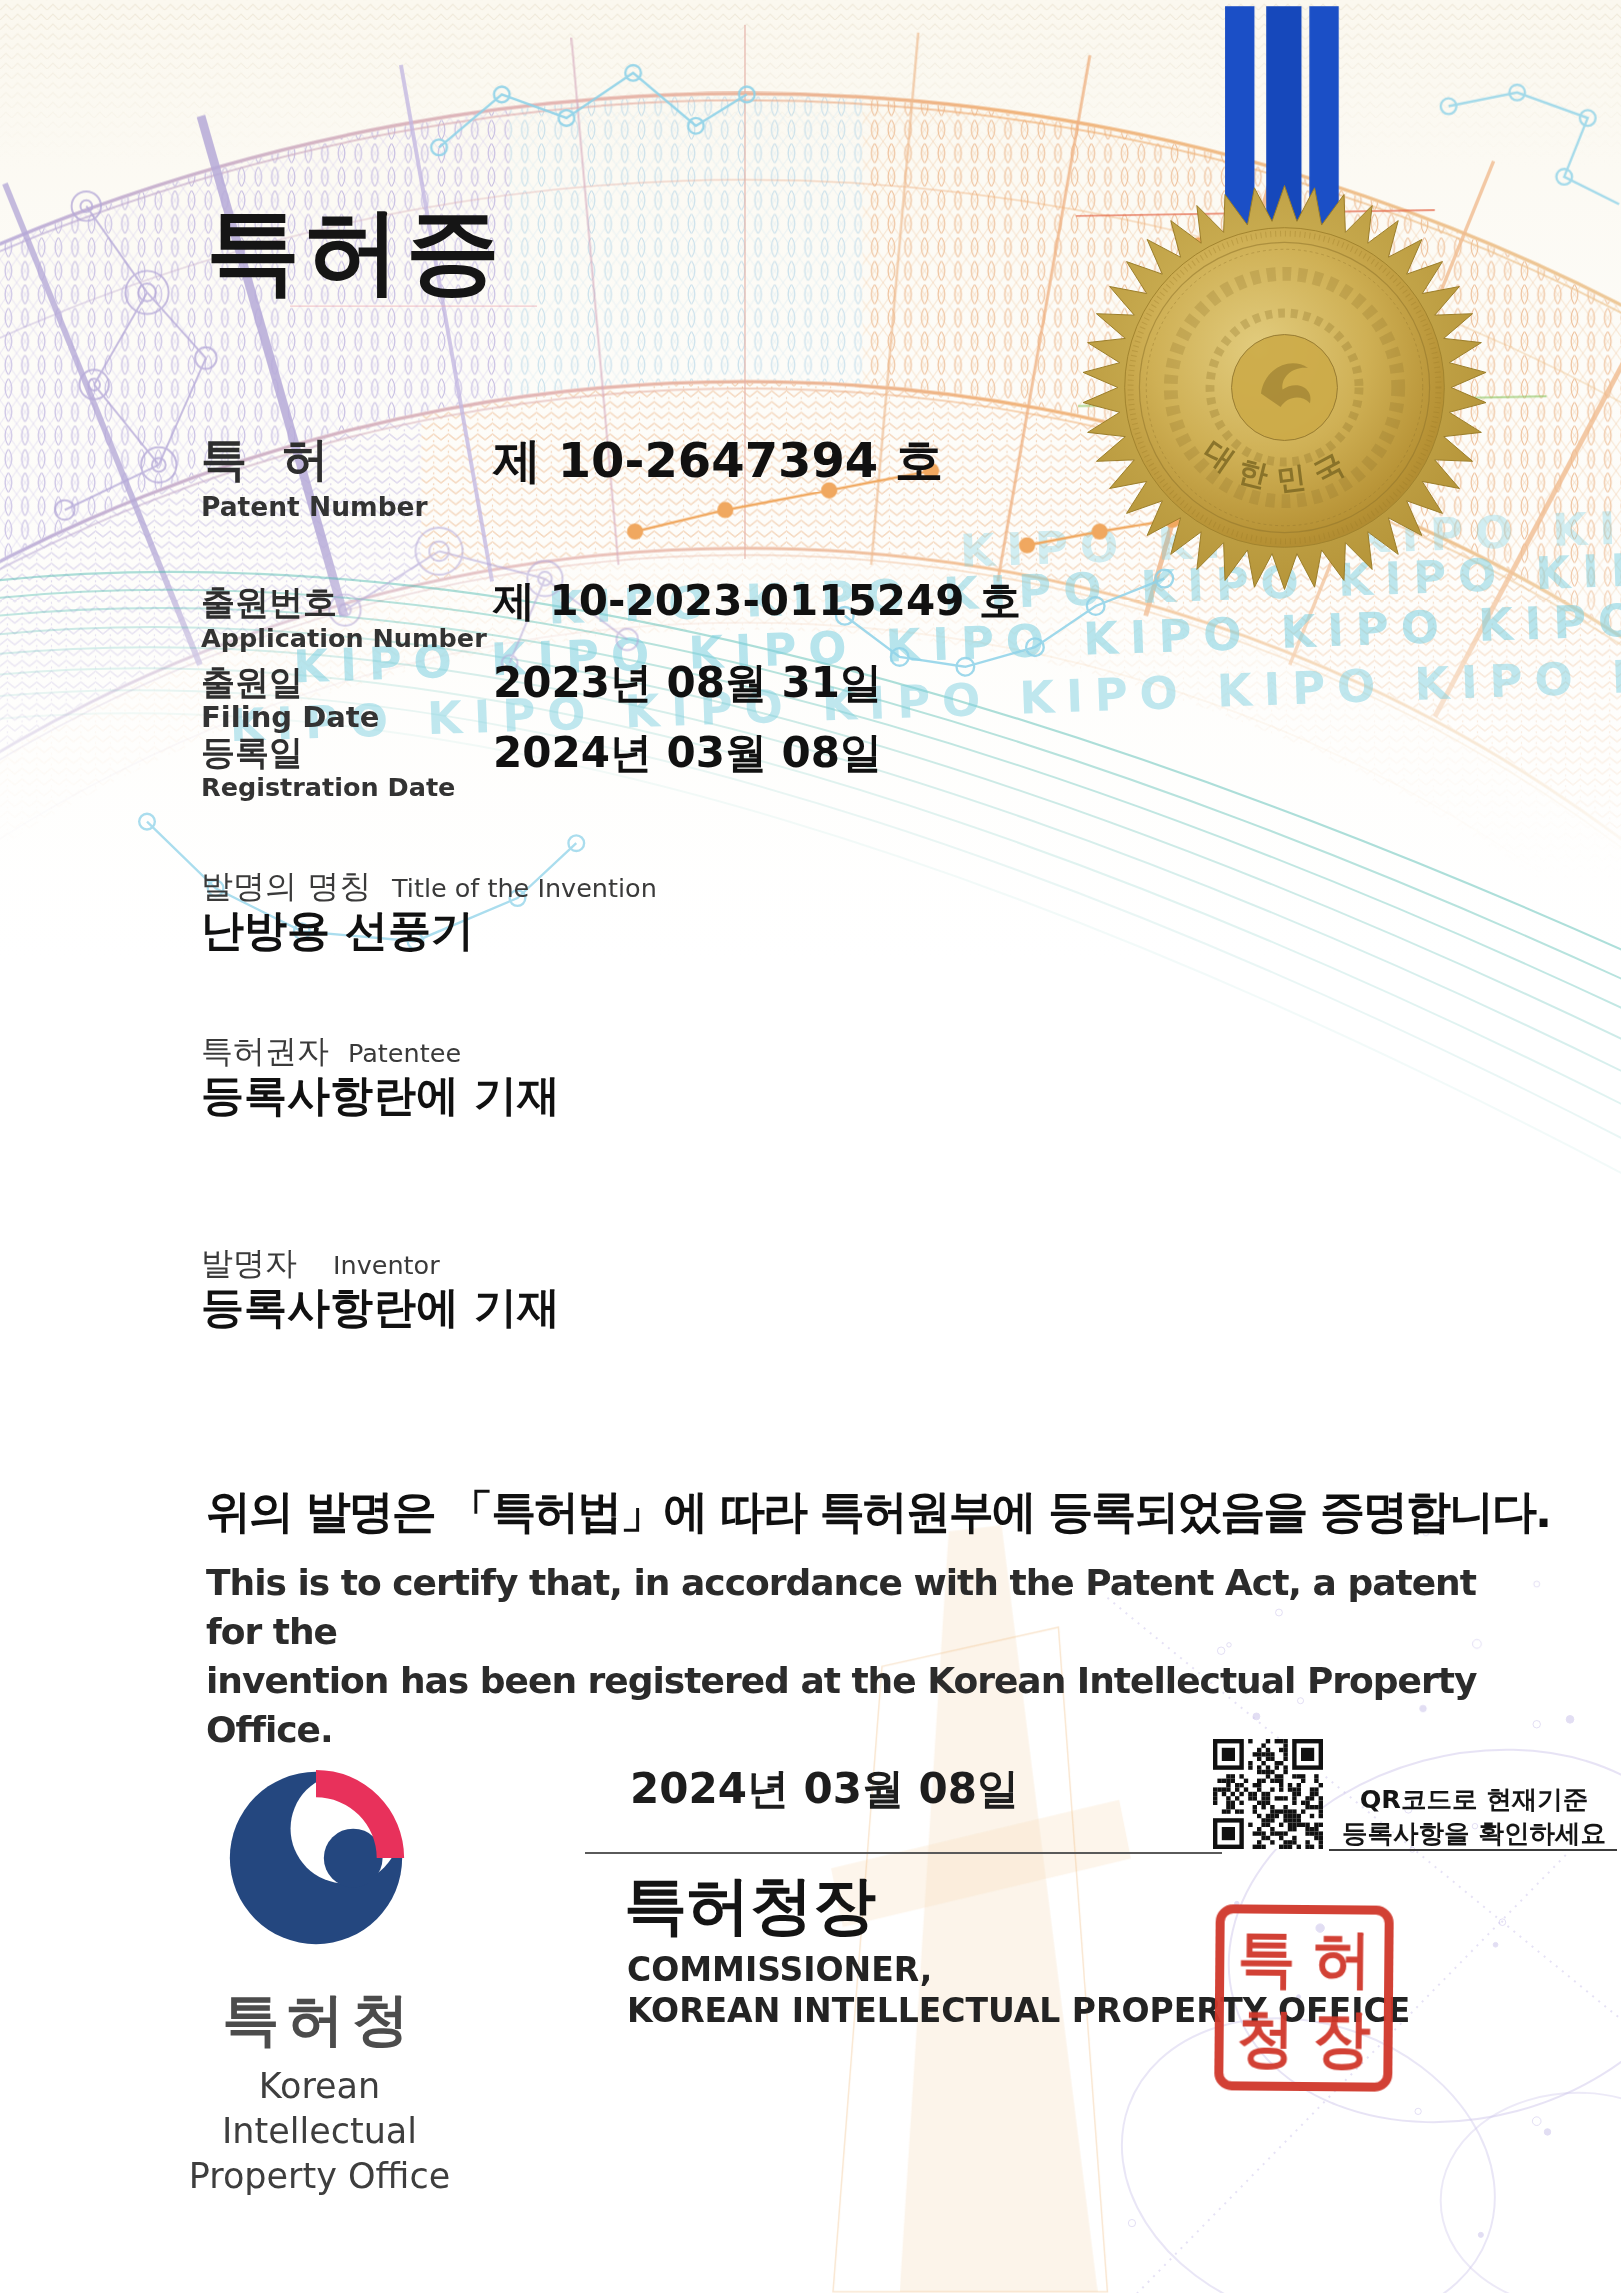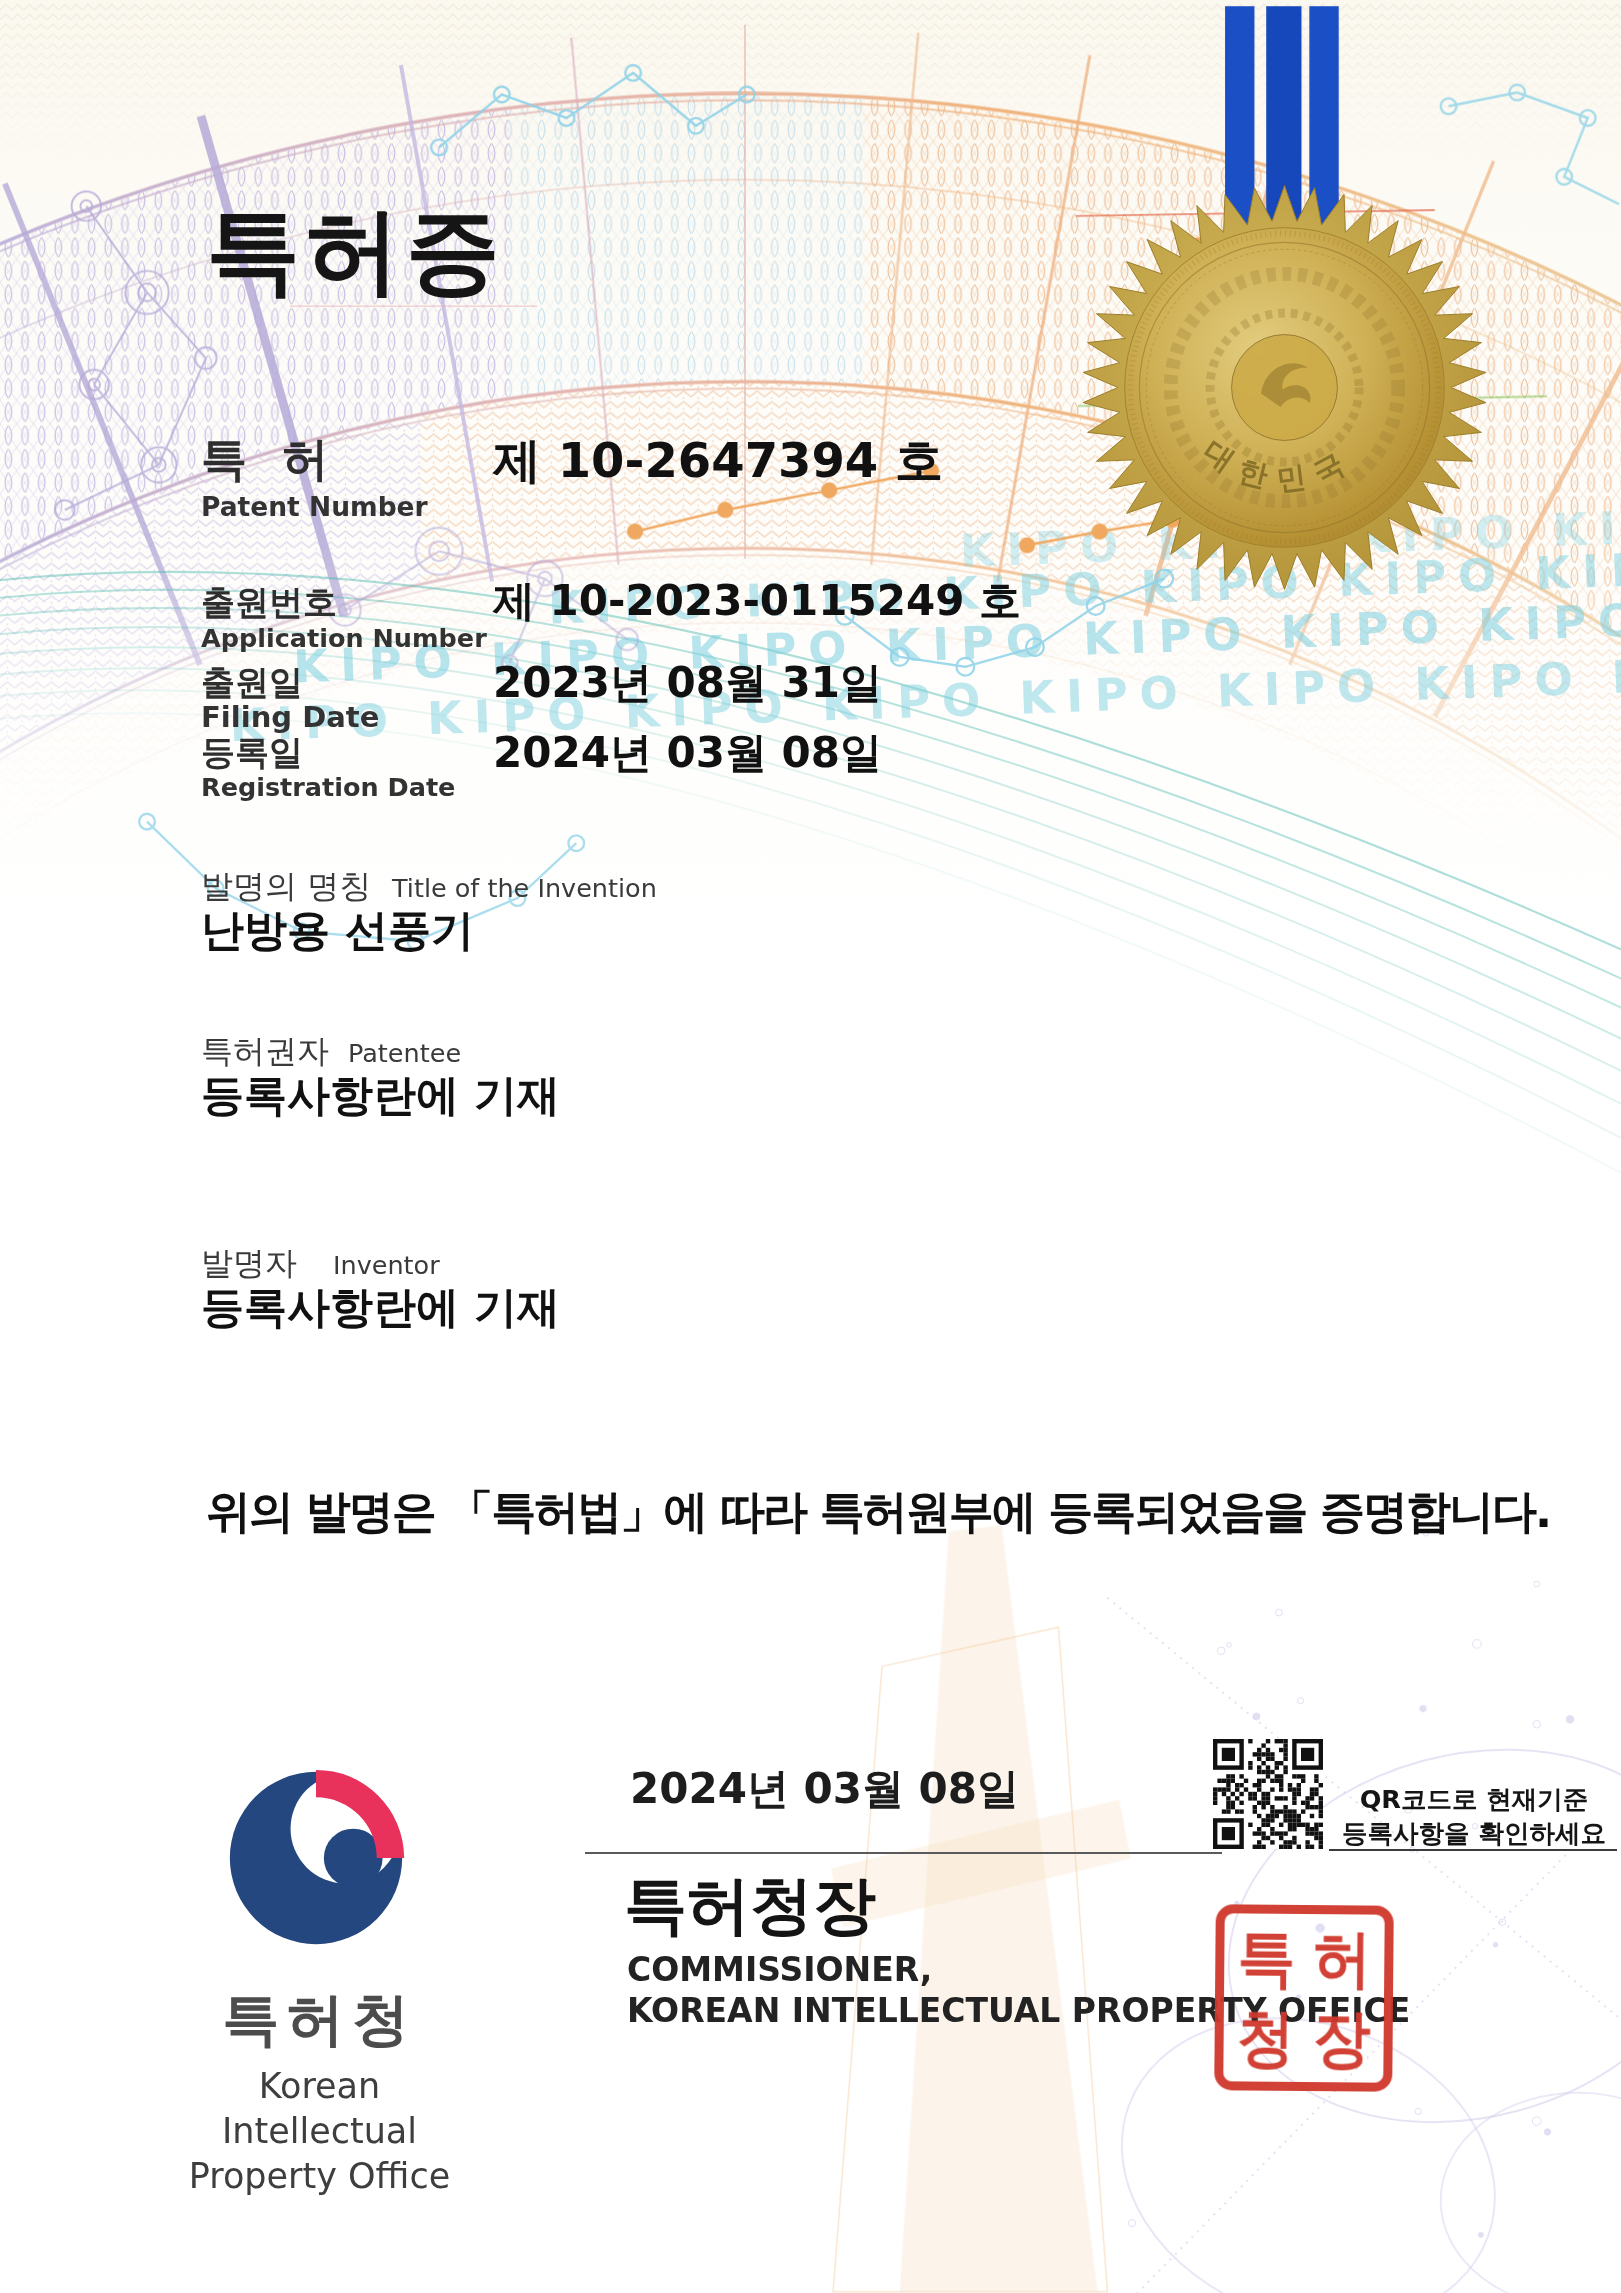--- a/index.html
+++ b/index.html
@@ -390,20 +390,22 @@
   <div class="abs pat-ko nowrap">특허권자</div>
   <div class="abs pat-en nowrap">Patentee</div>
   <div class="abs pat-v val">등록사항란에 기재</div>
 
   <div class="abs invr-ko nowrap">발명자</div>
   <div class="abs invr-en nowrap">Inventor</div>
   <div class="abs invr-v val">등록사항란에 기재</div>
 
   <div class="abs stmt-ko nowrap">위의 발명은 「특허법」에 따라 특허원부에 등록되었음을 증명합니다.</div>
   <div class="abs stmt-en">
+    <div>This is to certify that, in accordance with the Patent Act, a patent for the</div>
+    <div>invention has been registered at the Korean Intellectual Property Office.</div>
   </div>
 
   <div class="abs issue-date nowrap">2024년 03월 08일</div>
   <div class="abs sig-line"></div>
   <div class="abs comm-ko nowrap">특허청장</div>
   <div class="abs comm-en1">COMMISSIONER,</div>
   <div class="abs comm-en2">KOREAN INTELLECTUAL PROPERTY OFFICE</div>
 
   <svg class="abs" style="left:1213px;top:1739px" width="110" height="110" viewBox="0 0 112 112">
     <rect width="112" height="112" fill="#fff"></rect>

